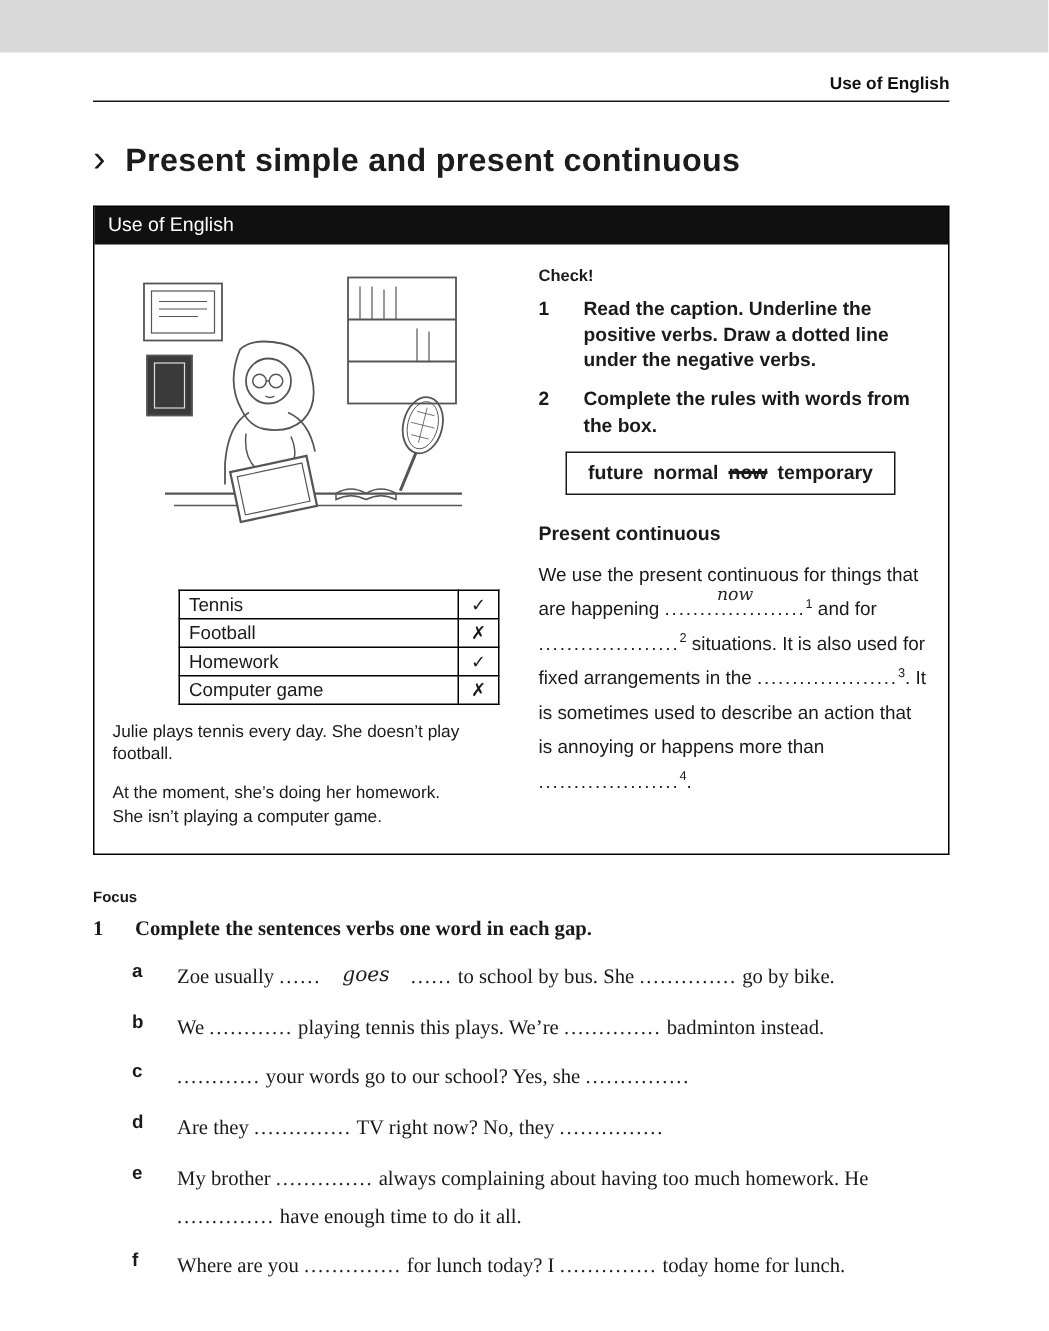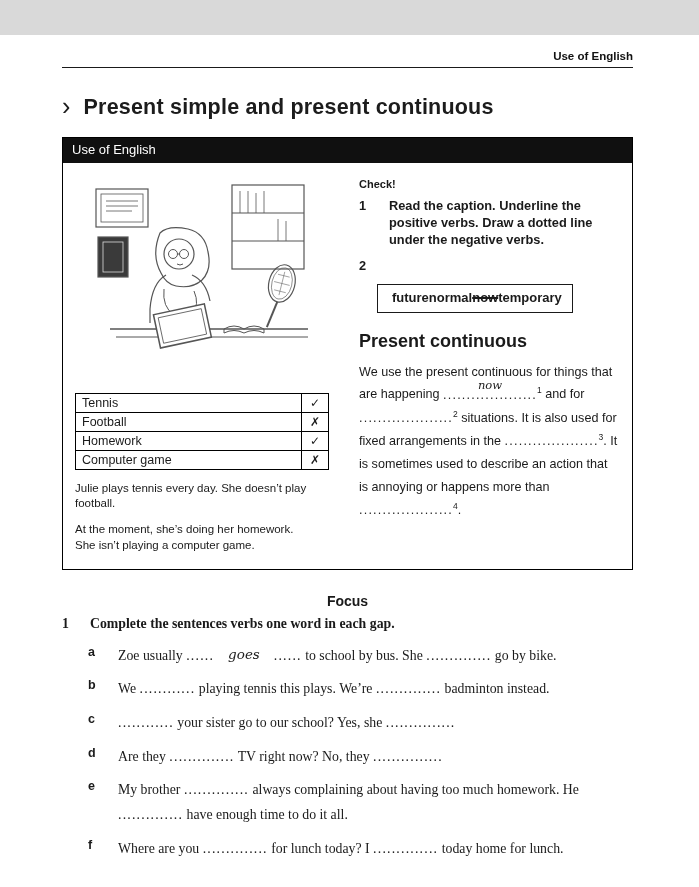--- a/index.html
+++ b/index.html
@@ -19,45 +19,45 @@
 
   .title { display: flex; align-items: center; gap: 13px; margin: 27px 0 0 0; font-size: 21.5px; font-weight: 700; color: #1c1c1c; letter-spacing: 0.2px; }
   .title .chev { font-size: 25px; font-weight: 400; line-height: 1; position: relative; top: -1px; }
 
   .uoe-box { margin-top: 17px; border: 1px solid #000; }
   .uoe-header { background: #101010; color: #fff; font-size: 13px; padding: 4px 9px 6px; }
   .uoe-body { display: flex; padding: 14px 12px 16px 12px; }
 
   .left-col { width: 244px; flex: none; }
   .illus { display: block; margin: 2px auto 0; }
-  table.activities { border-collapse: collapse; width: 254px; margin-top: 14px; font-size: 12.5px; }
+  table.activities { border-collapse: collapse; width: 214px; margin-top: 14px; font-size: 12.5px; margin-left: 44px; }
   table.activities td { border: 1px solid #000; padding: 1.5px 6px 2.5px; }
   table.activities td.mark { width: 27px; text-align: center; font-family: "DejaVu Sans", sans-serif; font-size: 12px; padding: 1.5px 2px 2.5px; }
   .caption { font-size: 11.5px; line-height: 1.32; margin: 11px 0 0; max-width: 232px; }
 
   .right-col { flex: 1; padding-left: 40px; padding-top: 1px; }
   .check-title { font-size: 11px; font-weight: bold; margin: 0 0 7px; }
   .check-item { display: flex; margin-bottom: 9px; font-weight: bold; font-size: 12.8px; line-height: 1.34; }
   .check-num { width: 30px; flex: none; }
   .check-text { max-width: 252px; }
 
-  .word-box { border: 1.6px solid #1a1a1a; display: flex; justify-content: space-between; width: 196px; padding: 5px 14px 7px; margin: 7px 0 18px 18px; font-weight: bold; font-size: 13px; }
+  .word-box { border: 1.6px solid #1a1a1a; display: flex; justify-content: space-between; width: 220px; padding: 5px 14px 7px; margin: 7px 0 18px 18px; font-weight: bold; font-size: 13px; }
   .word-box .struck { text-decoration: line-through; text-decoration-thickness: 1.5px; }
 
-  .rule-heading { font-size: 18px; font-weight: bold; margin: 0 0 9px; }
+  .rule-heading { font-size: 13px; font-weight: bold; margin: 0 0 9px; }
   .rule-text { font-size: 12.6px; line-height: 1.82; margin: 0; max-width: 288px; }
 
   .dots { letter-spacing: 1.2px; color: #222; }
   .gap { position: relative; display: inline-block; }
   .hand { font-family: "DejaVu Serif", serif; font-style: italic; color: #222; }
   .hand.above { position: absolute; top: -0.74em; left: 50%; transform: translateX(-50%); font-size: 11.5px; white-space: nowrap; }
   .hand.inline { position: relative; top: -1px; margin: 0 14px; font-size: 13.5px; }
   sup { font-size: 8.5px; }
 
-  .focus-heading { font-size: 14px; font-weight: bold; margin: 23px 0 7px; text-align: center; }
+  .focus-heading { font-size: 10px; font-weight: bold; margin: 23px 0 7px; }
   .ex-head { display: flex; font-family: "Liberation Serif", serif; font-weight: bold; font-size: 13.8px; margin-bottom: 11px; }
   .ex-head .ex-num { width: 28px; flex: none; }
   .ex-item { display: flex; margin: 0 0 8.5px 26px; }
   .ex-letter { width: 30px; flex: none; font-weight: bold; font-size: 12.5px; padding-top: 2px; }
   .ex-sentence { margin: 0; font-family: "Liberation Serif", serif; font-size: 13.8px; line-height: 1.82; max-width: 472px; }
 </style>
 </head>
 <body>
 
 <div class="top-strip"></div>
@@ -161,20 +161,21 @@
 
       <div class="right-col">
         <div class="check-title">Check!</div>
 
         <div class="check-item">
           <span class="check-num">1</span>
           <div class="check-text">Read the caption. Underline the positive verbs. Draw a dotted line under the negative verbs.</div>
         </div>
         <div class="check-item">
           <span class="check-num">2</span>
+          <div class="check-text">Complete the rules with words from the box.</div>
         </div>
 
         <div class="word-box">
           <span>future</span>
           <span>normal</span>
           <span class="struck">now</span>
           <span>temporary</span>
         </div>
 
         <div class="rule-heading">Present continuous</div>
@@ -197,21 +198,21 @@
     <p class="ex-sentence"><span>Zoe usually </span><span class="dots">......</span><span class="hand inline">goes</span><span class="dots">......</span><span> to school by bus. She </span><span class="dots">..............</span><span> go by bike.</span></p>
   </div>
 
   <div class="ex-item">
     <span class="ex-letter">b</span>
     <p class="ex-sentence"><span>We </span><span class="dots">............</span><span> playing tennis this plays. We’re </span><span class="dots">..............</span><span> badminton instead.</span></p>
   </div>
 
   <div class="ex-item">
     <span class="ex-letter">c</span>
-    <p class="ex-sentence"><span></span><span class="dots">............</span><span> your sister go to our school? Yes, she </span><span class="dots">..............</span><span>.</span></p>
+    <p class="ex-sentence"><span></span><span class="dots">............</span><span> your words go to our school? Yes, she </span><span class="dots">..............</span><span>.</span></p>
   </div>
 
   <div class="ex-item">
     <span class="ex-letter">d</span>
     <p class="ex-sentence"><span>Are they </span><span class="dots">..............</span><span> TV right now? No, they </span><span class="dots">..............</span><span>.</span></p>
   </div>
 
   <div class="ex-item">
     <span class="ex-letter">e</span>
     <p class="ex-sentence"><span>My brother </span><span class="dots">..............</span><span> always complaining about having too much homework. He </span><span class="dots">..............</span><span> have enough time to do it all.</span></p>

